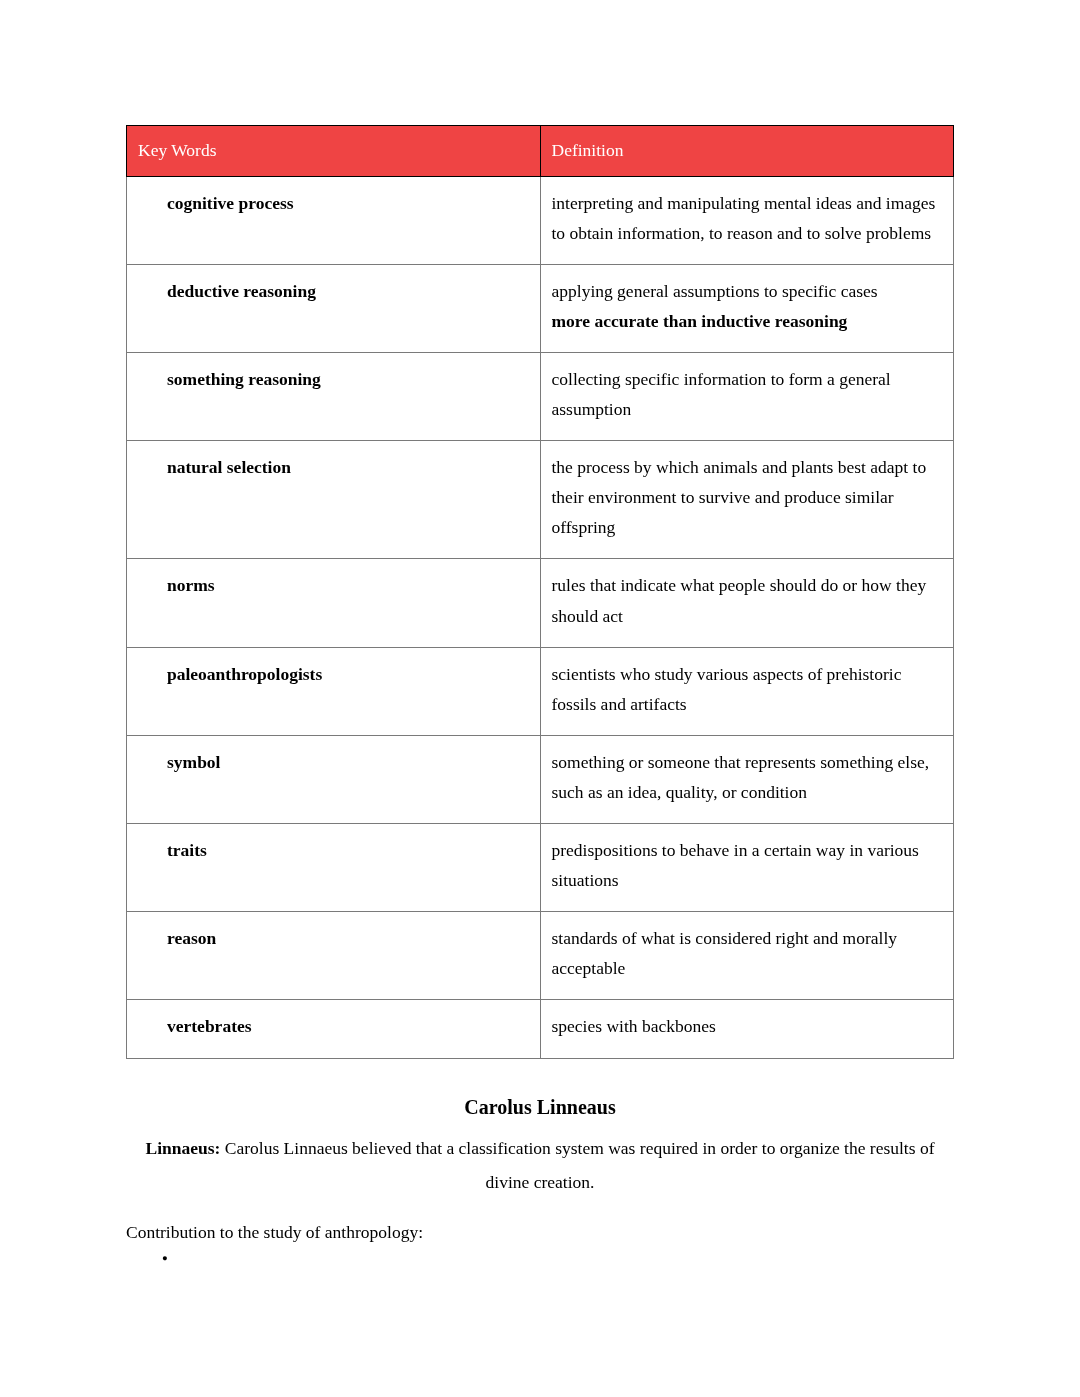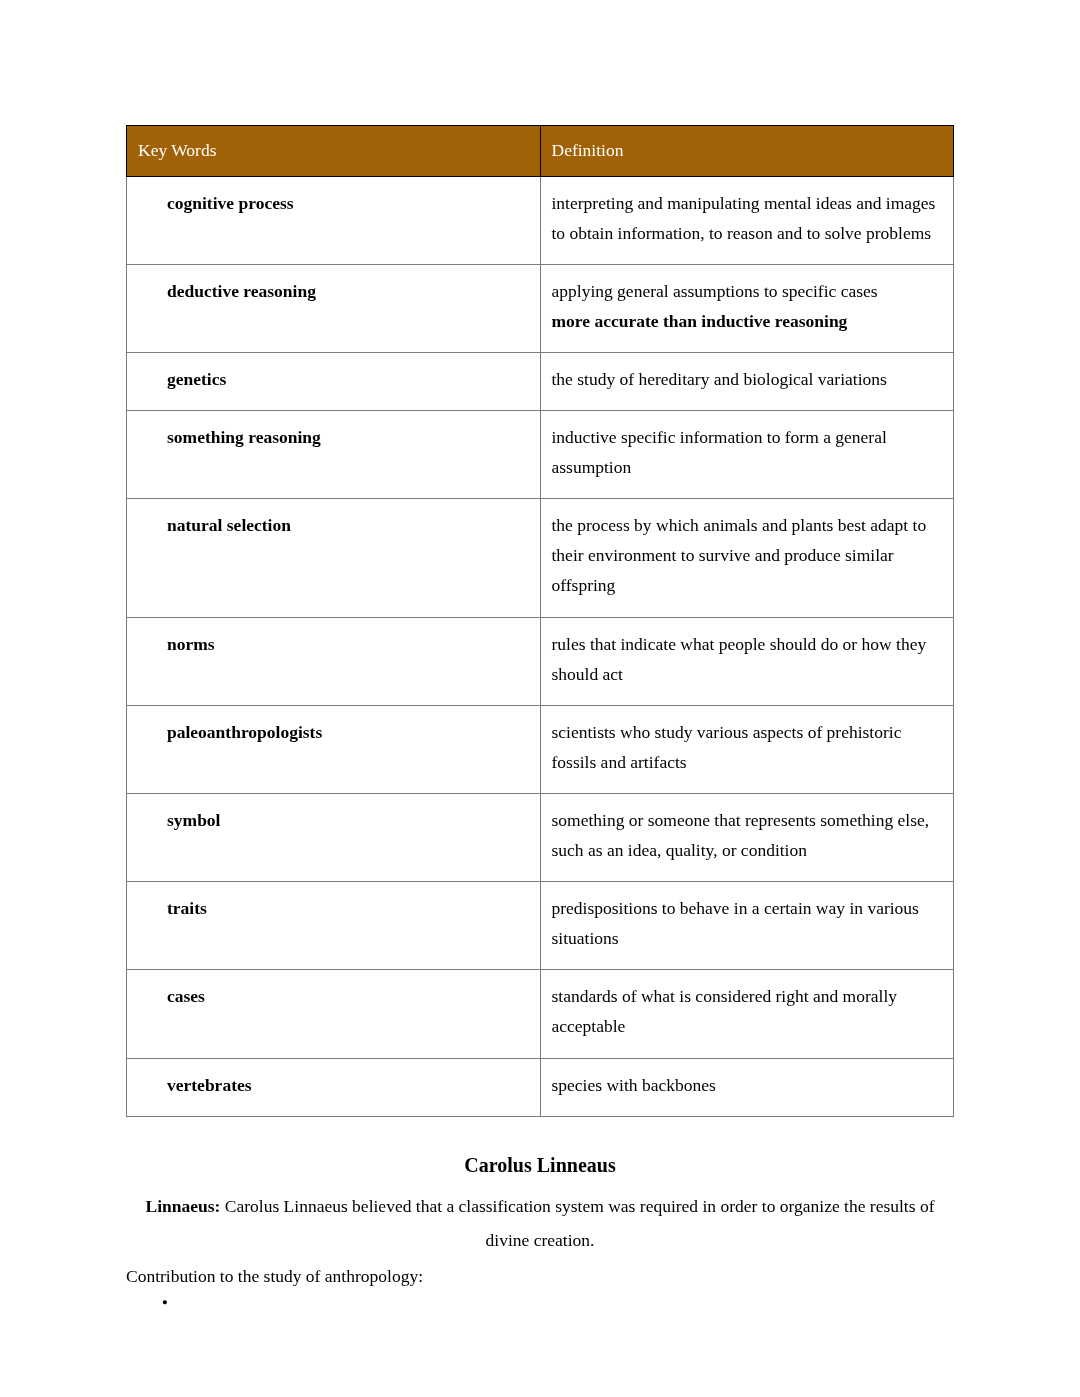--- a/index.html
+++ b/index.html
@@ -26,21 +26,21 @@
   }
   table.kw th, table.kw td {
     border: 1px solid #7a7a7a;
     vertical-align: top;
     text-align: left;
     padding: 11px 13px 16px 11px;
     line-height: 1.72;
     font-weight: normal;
   }
   table.kw thead th {
-    background: #a16207;
+    background: #ef4444;
     color: #ffffff;
     border: 1px solid #000000;
     padding-top: 13px;
     padding-bottom: 13px;
     line-height: 1.35;
     font-size: 17.5px;
   }
   table.kw td.term {
     font-weight: bold;
     width: 50%;
@@ -59,21 +59,21 @@
   .summary {
     text-align: center;
     font-size: 17.5px;
     line-height: 1.95;
     margin-top: 10px;
   }
   .summary .label { font-weight: bold; }
   .contribution {
     font-size: 17.5px;
     line-height: 1.95;
-    margin-top: 2px;
+    margin-top: 16px;
   }
   ul.bullets { list-style: none; margin-top: 0; }
   ul.bullets li {
     display: flex;
     align-items: baseline;
     padding-left: 36px;
     font-size: 17.5px;
     line-height: 1.95;
   }
   .bullet-glyph {
@@ -101,29 +101,23 @@
         </td>
       </tr>
       <tr>
         <td class="term">deductive reasoning</td>
         <td>
           <div>applying general assumptions to specific cases</div>
           <div class="def-bold">more accurate than inductive reasoning</div>
         </td>
       </tr>
       <tr>
-        <td class="term">genetics</td>
-        <td>
-          <div>the study of hereditary and biological variations</div>
-        </td>
-      </tr>
-      <tr>
         <td class="term">something reasoning</td>
         <td>
-          <div>inductive specific information to form a general assumption</div>
+          <div>collecting specific information to form a general assumption</div>
         </td>
       </tr>
       <tr>
         <td class="term">natural selection</td>
         <td>
           <div>the process by which animals and plants best adapt to their environment to survive and produce similar offspring</div>
         </td>
       </tr>
       <tr>
         <td class="term">norms</td>
@@ -143,21 +137,21 @@
           <div>something or someone that represents something else, such as an idea, quality, or condition</div>
         </td>
       </tr>
       <tr>
         <td class="term">traits</td>
         <td>
           <div>predispositions to behave in a certain way in various situations</div>
         </td>
       </tr>
       <tr>
-        <td class="term">cases</td>
+        <td class="term">reason</td>
         <td>
           <div>standards of what is considered right and morally acceptable</div>
         </td>
       </tr>
       <tr>
         <td class="term">vertebrates</td>
         <td>
           <div>species with backbones</div>
         </td>
       </tr>

